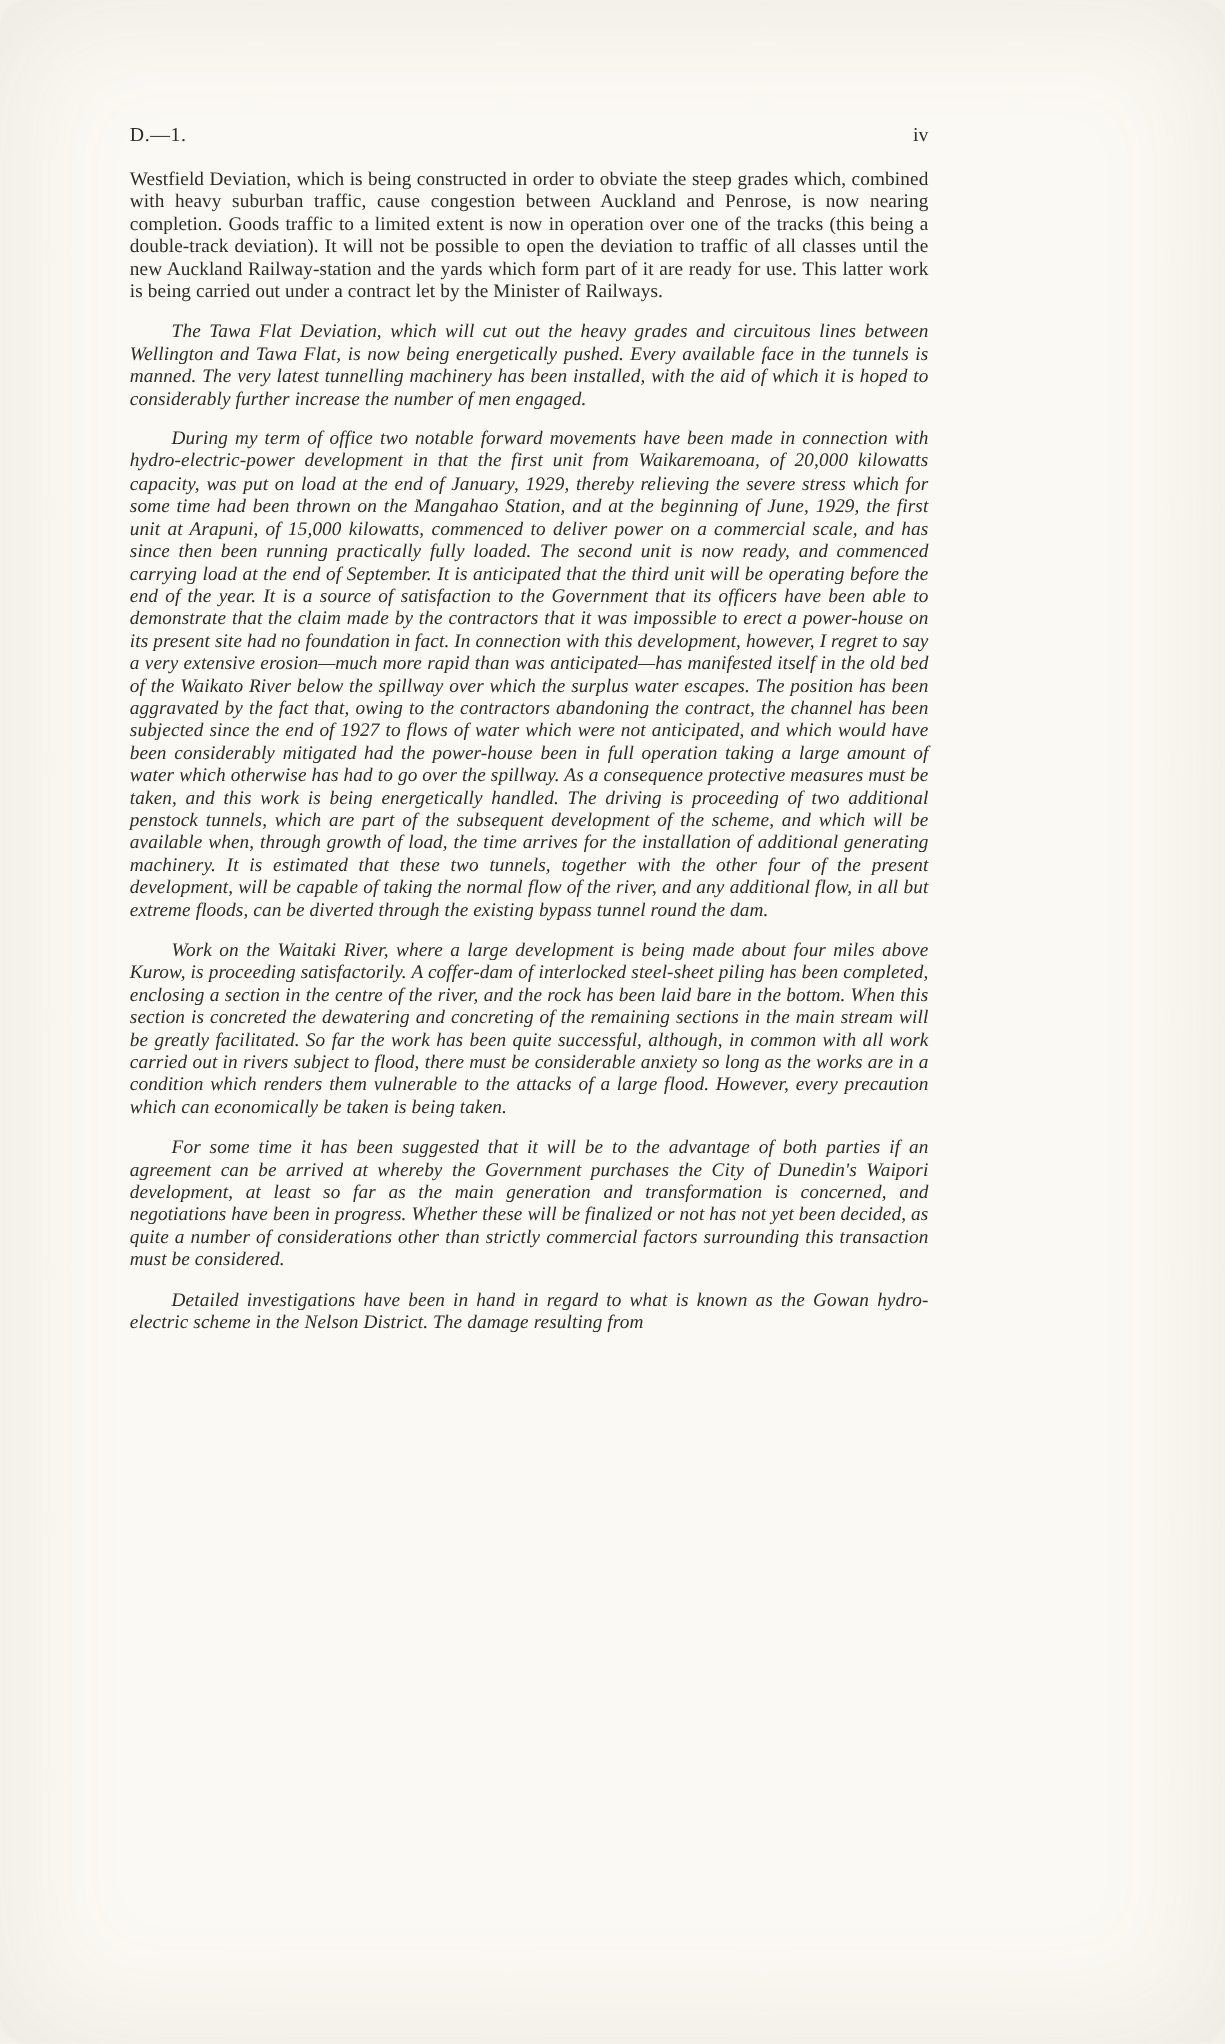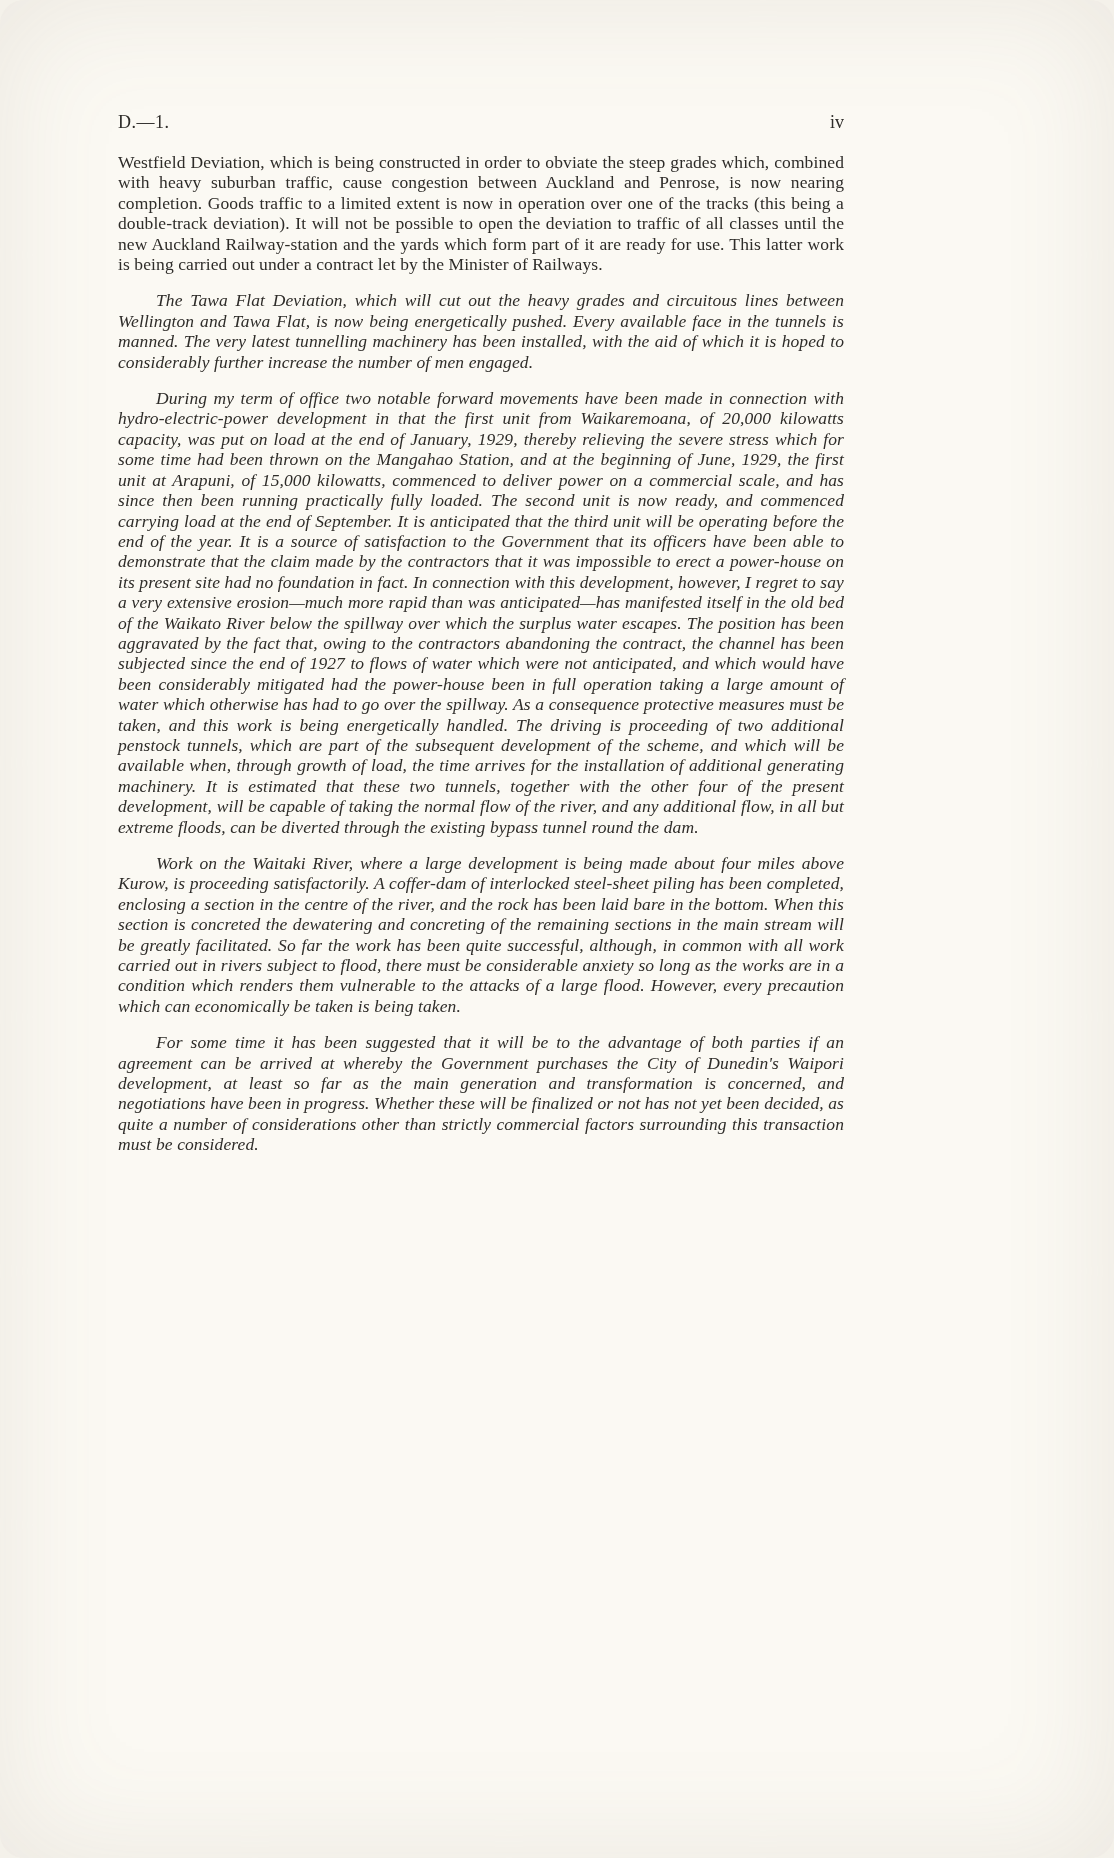--- a/index.html
+++ b/index.html
@@ -61,14 +61,15 @@
   <header class="running-head">
     <span class="doc-ref">D.—1.</span>
     <span class="page-num">iv</span>
   </header>
   <main class="body-text">
       <p class="para">Westfield Deviation, which is being constructed in order to obviate the steep grades which, combined with heavy suburban traffic, cause congestion between Auckland and Penrose, is now nearing completion. Goods traffic to a limited extent is now in operation over one of the tracks (this being a double-track deviation). It will not be possible to open the deviation to traffic of all classes until the new Auckland Railway-station and the yards which form part of it are ready for use. This latter work is being carried out under a contract let by the Minister of Railways.</p>
       <p class="para indent">The Tawa Flat Deviation, which will cut out the heavy grades and circuitous lines between Wellington and Tawa Flat, is now being energetically pushed. Every available face in the tunnels is manned. The very latest tunnelling machinery has been installed, with the aid of which it is hoped to considerably further increase the number of men engaged.</p>
       <p class="para indent">During my term of office two notable forward movements have been made in connection with hydro-electric-power development in that the first unit from Waikaremoana, of 20,000 kilowatts capacity, was put on load at the end of January, 1929, thereby relieving the severe stress which for some time had been thrown on the Mangahao Station, and at the beginning of June, 1929, the first unit at Arapuni, of 15,000 kilowatts, commenced to deliver power on a commercial scale, and has since then been running practically fully loaded. The second unit is now ready, and commenced carrying load at the end of September. It is anticipated that the third unit will be operating before the end of the year. It is a source of satisfaction to the Government that its officers have been able to demonstrate that the claim made by the contractors that it was impossible to erect a power-house on its present site had no foundation in fact. In connection with this development, however, I regret to say a very extensive erosion—much more rapid than was anticipated—has manifested itself in the old bed of the Waikato River below the spillway over which the surplus water escapes. The position has been aggravated by the fact that, owing to the contractors abandoning the contract, the channel has been subjected since the end of 1927 to flows of water which were not anticipated, and which would have been considerably mitigated had the power-house been in full operation taking a large amount of water which otherwise has had to go over the spillway. As a consequence protective measures must be taken, and this work is being energetically handled. The driving is proceeding of two additional penstock tunnels, which are part of the subsequent development of the scheme, and which will be available when, through growth of load, the time arrives for the installation of additional generating machinery. It is estimated that these two tunnels, together with the other four of the present development, will be capable of taking the normal flow of the river, and any additional flow, in all but extreme floods, can be diverted through the existing bypass tunnel round the dam.</p>
       <p class="para indent">Work on the Waitaki River, where a large development is being made about four miles above Kurow, is proceeding satisfactorily. A coffer-dam of interlocked steel-sheet piling has been completed, enclosing a section in the centre of the river, and the rock has been laid bare in the bottom. When this section is concreted the dewatering and concreting of the remaining sections in the main stream will be greatly facilitated. So far the work has been quite successful, although, in common with all work carried out in rivers subject to flood, there must be considerable anxiety so long as the works are in a condition which renders them vulnerable to the attacks of a large flood. However, every precaution which can economically be taken is being taken.</p>
       <p class="para indent">For some time it has been suggested that it will be to the advantage of both parties if an agreement can be arrived at whereby the Government purchases the City of Dunedin's Waipori development, at least so far as the main generation and transformation is concerned, and negotiations have been in progress. Whether these will be finalized or not has not yet been decided, as quite a number of considerations other than strictly commercial factors surrounding this transaction must be considered.</p>
+      <p class="para indent">Detailed investigations have been in hand in regard to what is known as the Gowan hydro-electric scheme in the Nelson District. The damage resulting from</p>
     </main>
 </div>
 
 </body></html>

